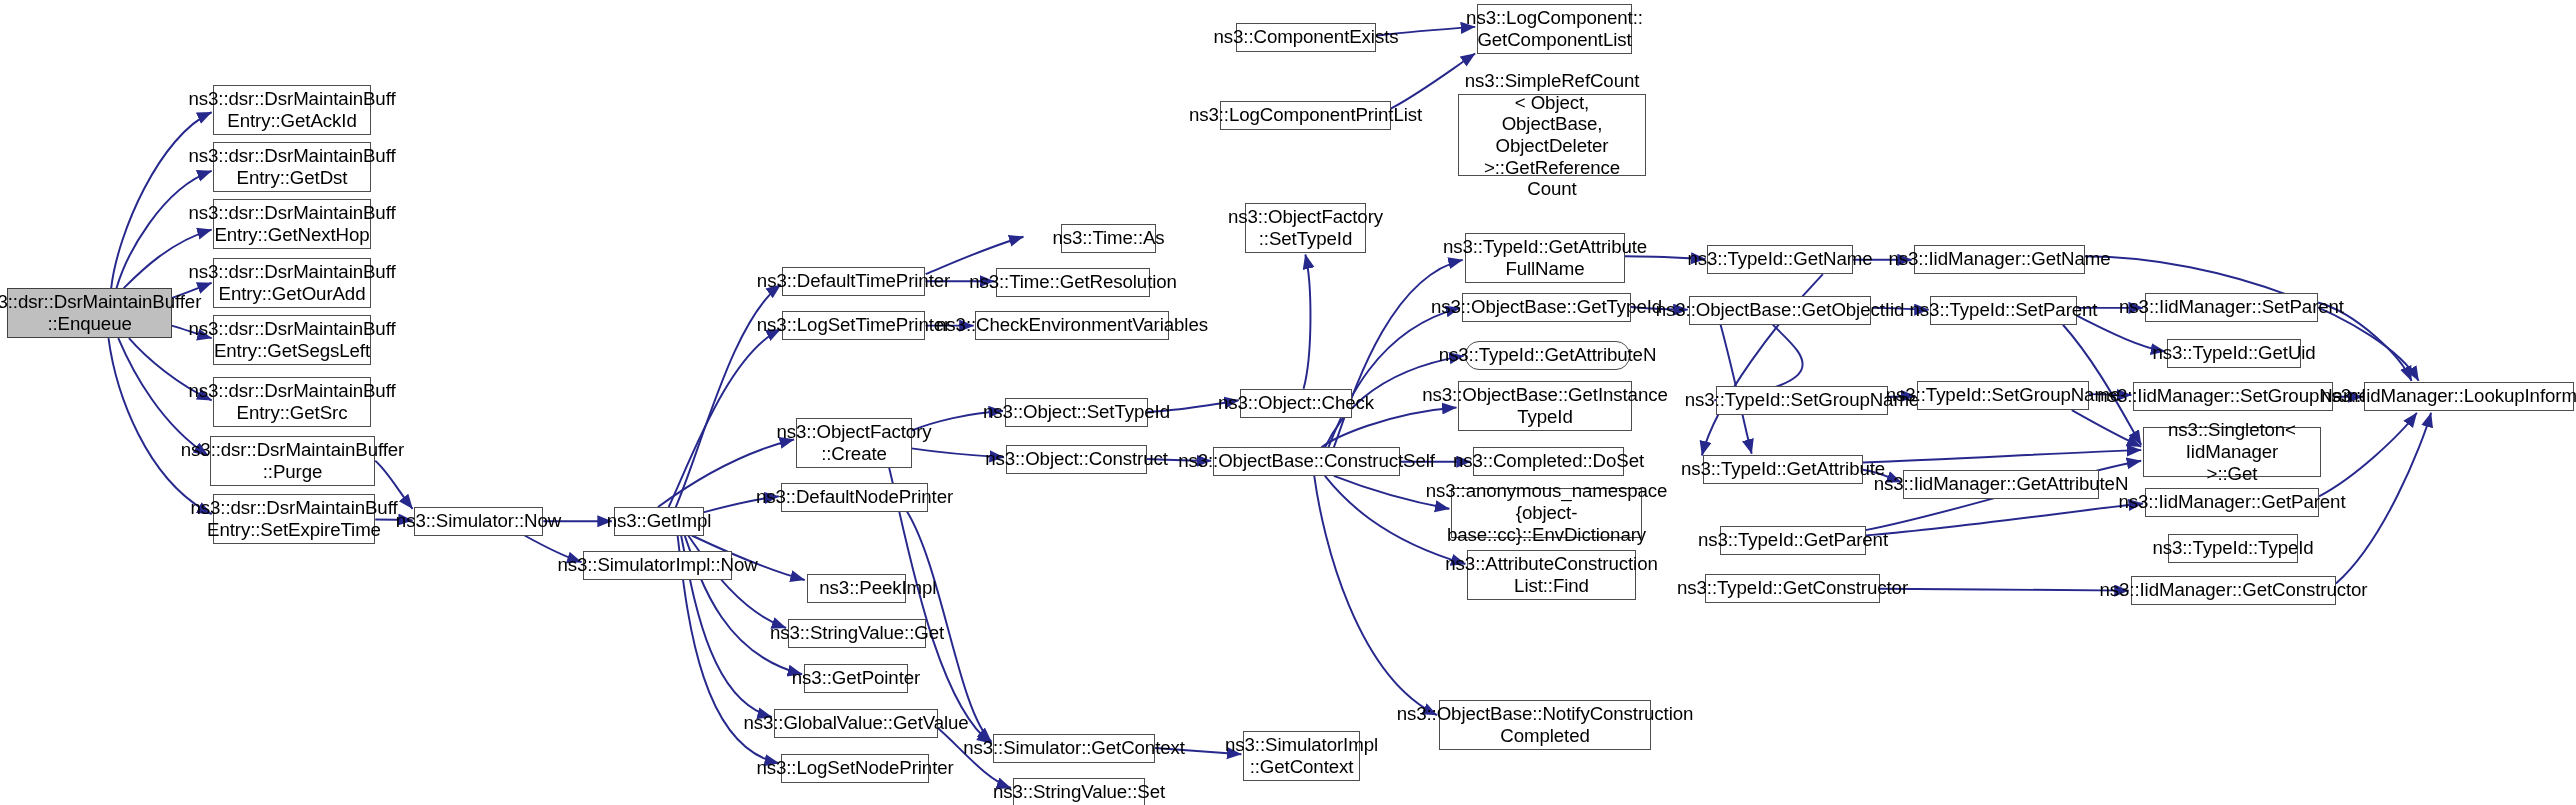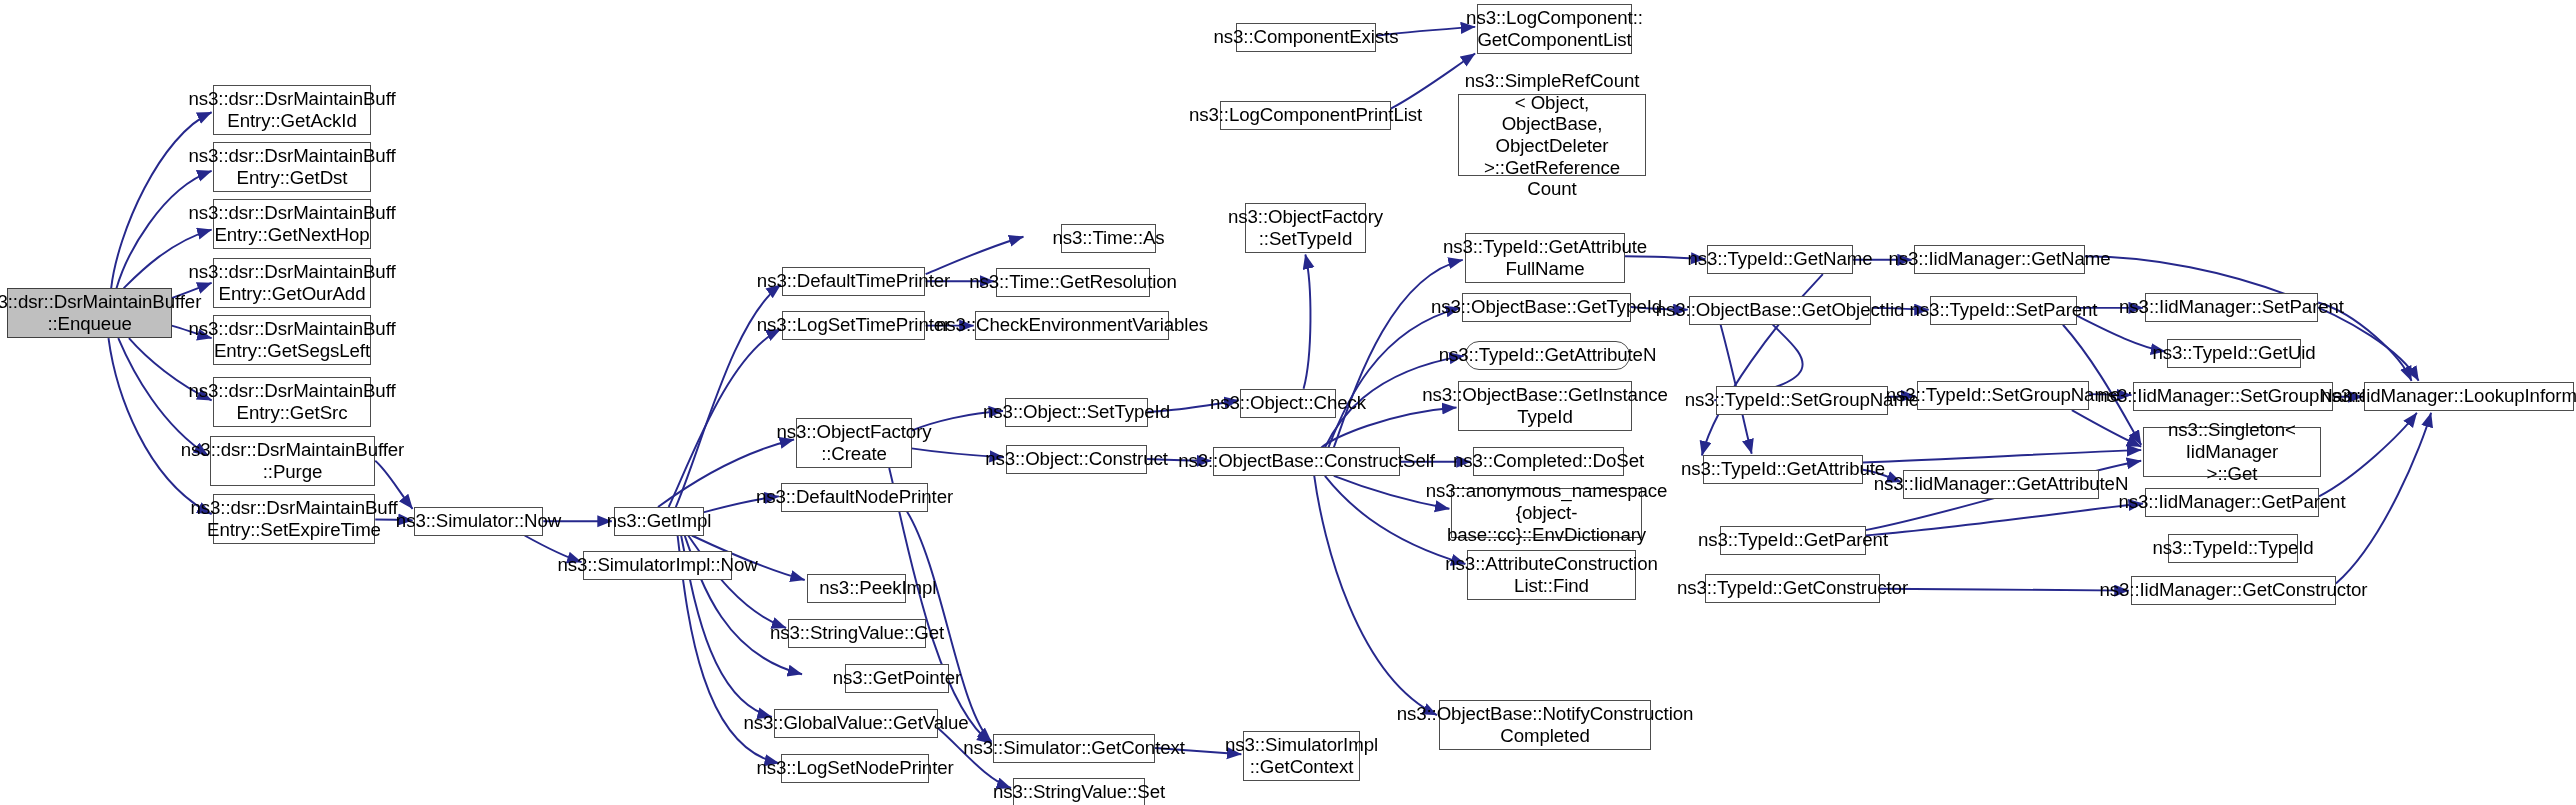--- a/index.html
+++ b/index.html
@@ -149,32 +149,32 @@
       <div class="node" style="left: 782px; top: 267px; width: 143px; height: 28.5px;">ns3::DefaultTimePrinter</div>
       <div class="node" style="left: 782px; top: 311px; width: 143px; height: 28.5px;">ns3::LogSetTimePrinter</div>
       <div class="node" style="left: 1025px; top: 224px; width: 95px; height: 28.5px; margin-left: 36px;">ns3::Time::As</div>
       <div class="node" style="left: 996px; top: 268px; width: 154px; height: 28.5px;">ns3::Time::GetResolution</div>
       <div class="node" style="left: 975px; top: 311px; width: 194px; height: 28.5px;">ns3::CheckEnvironmentVariables</div>
       <div class="node" style="left: 796px; top: 418px; width: 116px; height: 50px;">ns3::ObjectFactory
 ::Create</div>
       <div class="node" style="left: 781px; top: 483px; width: 147px; height: 28.5px;">ns3::DefaultNodePrinter</div>
       <div class="node" style="left: 807px; top: 574px; width: 99px; height: 28.5px; padding-left: 48px;">ns3::PeekImpl</div>
       <div class="node" style="left: 788px; top: 619px; width: 138px; height: 28.5px;">ns3::StringValue::Get</div>
-      <div class="node" style="left: 804px; top: 664px; width: 104px; height: 28.5px; margin-left: 41px;">ns3::GetPointer</div>
+      <div class="node" style="left: 804px; top: 664px; width: 104px; height: 28.5px;">ns3::GetPointer</div>
       <div class="node" style="left: 774px; top: 709px; width: 164px; height: 28.5px;">ns3::GlobalValue::GetValue</div>
       <div class="node" style="left: 781px; top: 754px; width: 148px; height: 28.5px;">ns3::LogSetNodePrinter</div>
       <div class="node" style="left: 1005px; top: 398px; width: 143px; height: 28.5px;">ns3::Object::SetTypeId</div>
       <div class="node" style="left: 1006px; top: 445px; width: 141px; height: 28.5px;">ns3::Object::Construct</div>
       <div class="node" style="left: 993px; top: 734px; width: 162px; height: 28.5px;">ns3::Simulator::GetContext</div>
       <div class="node" style="left: 1013px; top: 778px; width: 132px; height: 28.5px;">ns3::StringValue::Set</div>
       <div class="node" style="left: 1236px; top: 23px; width: 140px; height: 28.5px;">ns3::ComponentExists</div>
       <div class="node" style="left: 1220px; top: 101px; width: 171px; height: 28.5px;">ns3::LogComponentPrintList</div>
       <div class="node" style="left: 1245px; top: 203px; width: 121px; height: 50px;">ns3::ObjectFactory
 ::SetTypeId</div>
-      <div class="node" style="left: 1240px; top: 389px; width: 96px; height: 28.5px;">ns3::Object::Check</div>
+      <div class="node" style="left: 1240px; top: 389px; width: 112px; height: 28.5px;">ns3::Object::Check</div>
       <div class="node" style="left: 1213px; top: 447px; width: 187px; height: 28.5px;">ns3::ObjectBase::ConstructSelf</div>
       <div class="node" style="left: 1477px; top: 3.6px; width: 155px; height: 50px;">ns3::LogComponent::
 GetComponentList</div>
       <div class="node" style="left: 1458px; top: 94px; width: 188px; height: 82px;">ns3::SimpleRefCount
 &lt; Object, ObjectBase,
 ObjectDeleter &gt;::GetReference
 Count</div>
       <div class="node" style="left: 1465px; top: 233px; width: 160px; height: 50px;">ns3::TypeId::GetAttribute
 FullName</div>
       <div class="node" style="left: 1462px; top: 293px; width: 169px; height: 28.5px;">ns3::ObjectBase::GetTypeId</div>

